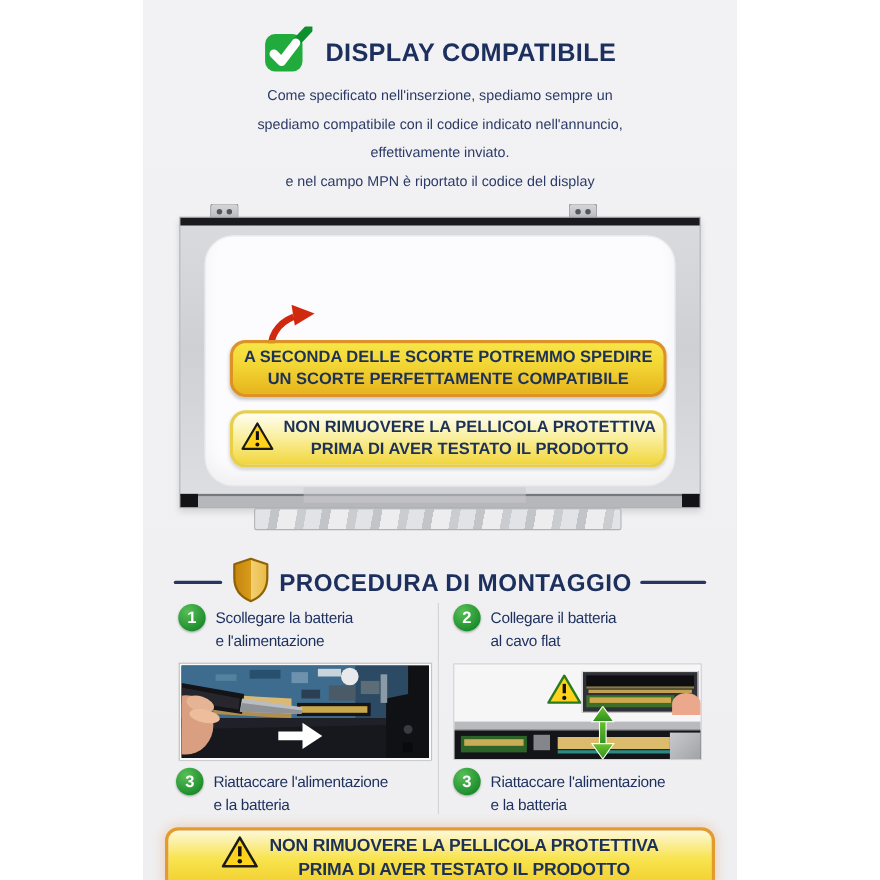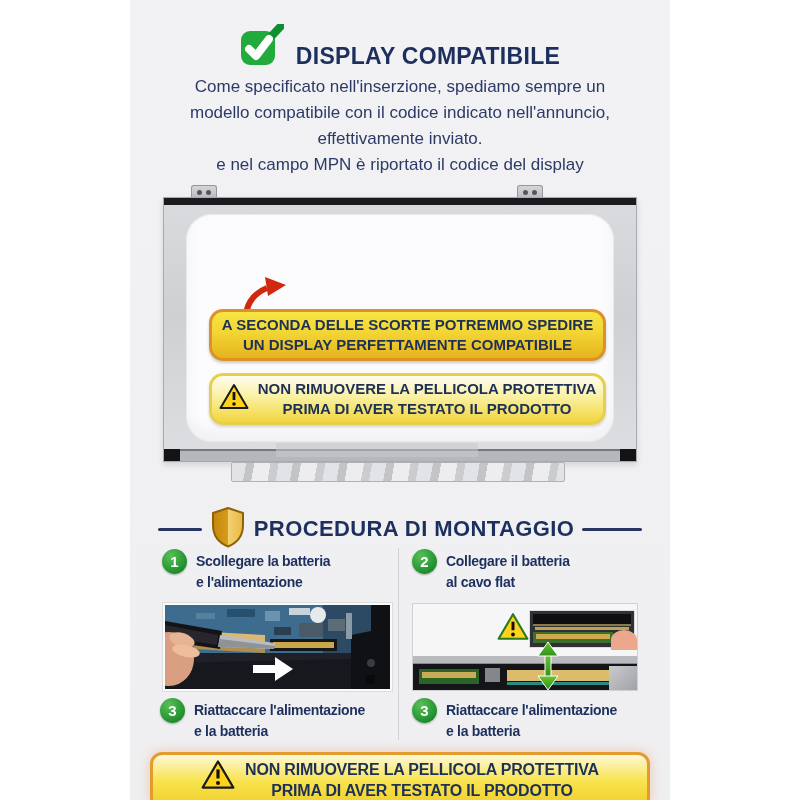--- a/index.html
+++ b/index.html
@@ -2,26 +2,26 @@
 <html><head>
 <meta charset="utf-8">
 <style>
   html,body{margin:0;padding:0;background:#ffffff;}
   .page{position:relative;width:800px;height:800px;background:#ffffff;overflow:hidden;
         font-family:"Liberation Sans",sans-serif;}
   .column{position:absolute;left:130px;top:0;width:540px;height:800px;
           background:linear-gradient(180deg,#f2f2f4 0%,#efeff1 100%);}
 
   
-  .hdr{position:absolute;top:24px;left:0;width:100%;display:flex;align-items:flex-end;justify-content:center;gap:12px;}
+  .hdr{position:absolute;top:24px;left:0;width:100%;display:flex;align-items:center;justify-content:center;gap:12px;}
   .hdr h1{margin:0;font-size:23px;font-weight:bold;color:#1c2f5d;letter-spacing:.3px;}
 
   
   .intro{position:absolute;top:74px;left:10px;width:520px;text-align:center;
-         color:#2b3a66;font-size:17px;line-height:26px;}
+         color:#2b3a66;font-size:13px;line-height:26px;}
 
   
   .panel{position:absolute;left:33px;top:185px;width:408px;height:300px;}
   .bracket{position:absolute;top:0;width:26px;height:13px;background:linear-gradient(180deg,#d4d5d8,#bdbec2);
            border:1px solid #96979b;border-bottom:none;border-radius:3px 3px 0 0;
            display:flex;gap:4px;align-items:center;justify-content:center;box-sizing:border-box;}
   .bracket .hole{width:5px;height:5px;border-radius:50%;background:#55565c;}
   .bracket.l{left:28px;} .bracket.r{right:28px;}
   .panel-body{position:absolute;top:12px;left:0;width:474px;height:265px;box-sizing:border-box;
               background:linear-gradient(180deg,#dadbde 0%,#cfd0d4 45%,#dedfe2 100%);
@@ -52,21 +52,21 @@
   .rule{height:3px;background:#28355f;border-radius:2px;}
   .rule.l{width:44px;} .rule.r{width:60px;}
   .sect h2{margin:0;font-size:22px;font-weight:bold;color:#1c2f5d;letter-spacing:.4px;}
 
   
   .stepnum{width:25px;height:25px;border-radius:50%;flex:0 0 25px;
            background:radial-gradient(circle at 35% 28%,#58bf57,#1b8c2b 75%);
            color:#fff;font-weight:bold;font-size:15px;display:flex;align-items:center;justify-content:center;
            box-shadow:0 1px 2px rgba(0,0,0,.3);}
   .step-head{position:absolute;display:flex;gap:9px;align-items:flex-start;}
-  .step-text{font-size:14px;font-weight:bold;color:#1c2f5d;line-height:21px;letter-spacing:-.3px;padding-top:2px;}
+  .step-text{font-size:14px;font-weight:normal;color:#1c2f5d;line-height:21px;letter-spacing:-.3px;padding-top:2px;}
   .sh1{left:32px;top:549px;} .sh2{left:282px;top:549px;}
   .sh3a{left:30px;top:698px;} .sh3b{left:282px;top:698px;}
   .divider{position:absolute;left:268px;top:548px;width:1px;height:192px;background:#d2d2d6;}
 
   .photo1{position:absolute;left:33px;top:603px;width:229px;height:88px;
           border:2px solid #fbfbfc;box-shadow:0 0 0 1px #dcdcdf;box-sizing:border-box;overflow:hidden;background:#17181c;}
   .photo2{position:absolute;left:282px;top:603px;width:226px;height:88px;box-sizing:border-box;
           background:#f6f6f7;border:1px solid #cfd0d4;overflow:hidden;}
   .inset{position:absolute;right:2px;top:6px;width:106px;height:38px;background:#303136;border:1px solid #dcdcdf;box-sizing:border-box;}
   .inset .conn-black{position:absolute;left:3px;top:3px;right:3px;height:10px;background:#0e0e11;border-bottom:2px solid #8a7a46;}
@@ -106,21 +106,21 @@
           <rect x="1" y="7" width="34" height="34" rx="9" fill="#21ab3c"></rect>
           <path d="M27 17 L41 2" stroke="#0e8f2e" stroke-width="8" stroke-linecap="round" fill="none"></path>
           <path d="M9 25 L16 32 L29 15" stroke="#ffffff" stroke-width="8" fill="none" stroke-linecap="round" stroke-linejoin="round"></path>
         </svg>
       </span>
       <h1>DISPLAY COMPATIBILE</h1>
     </div>
 
     <div class="intro">
       <div>Come specificato nell'inserzione, spediamo sempre un</div>
-      <div>modello compatibile con il codice indicato nell'annuncio,</div>
+      <div>spediamo compatibile con il codice indicato nell'annuncio,</div>
       <div>effettivamente inviato.</div>
       <div>e nel campo MPN è riportato il codice del display</div>
     </div>
 
     <div class="panel">
       <div class="bracket l">
         <span class="hole"></span>
         <span class="hole"></span>
       </div>
       <div class="bracket r">
@@ -140,21 +140,21 @@
       <span class="red-arrow">
         <svg width="50" height="46" viewBox="0 0 50 46">
           <path d="M8 45 C 5 30, 13 17, 28 11" stroke="#d1290f" stroke-width="6" fill="none"></path>
           <polygon points="26,0 47,8 29,19" fill="#d1290f"></polygon>
         </svg>
       </span>
 
       <div class="lbl lbl1">
         <div>
           <div>A SECONDA DELLE SCORTE POTREMMO SPEDIRE</div>
-          <div>UN DISPLAY PERFETTAMENTE COMPATIBILE</div>
+          <div>UN SCORTE PERFETTAMENTE COMPATIBILE</div>
         </div>
       </div>
 
       <div class="lbl lbl2">
         <span>
           <svg width="30" height="27" viewBox="0 0 30 27">
             <path d="M15 2 L28.5 25 H1.5 Z" fill="#ffd21c" stroke="#1a1a1a" stroke-width="2" stroke-linejoin="round"></path>
             <rect x="13.6" y="9" width="2.8" height="8" fill="#111"></rect>
             <circle cx="15" cy="21" r="1.8" fill="#111"></circle>
           </svg>

